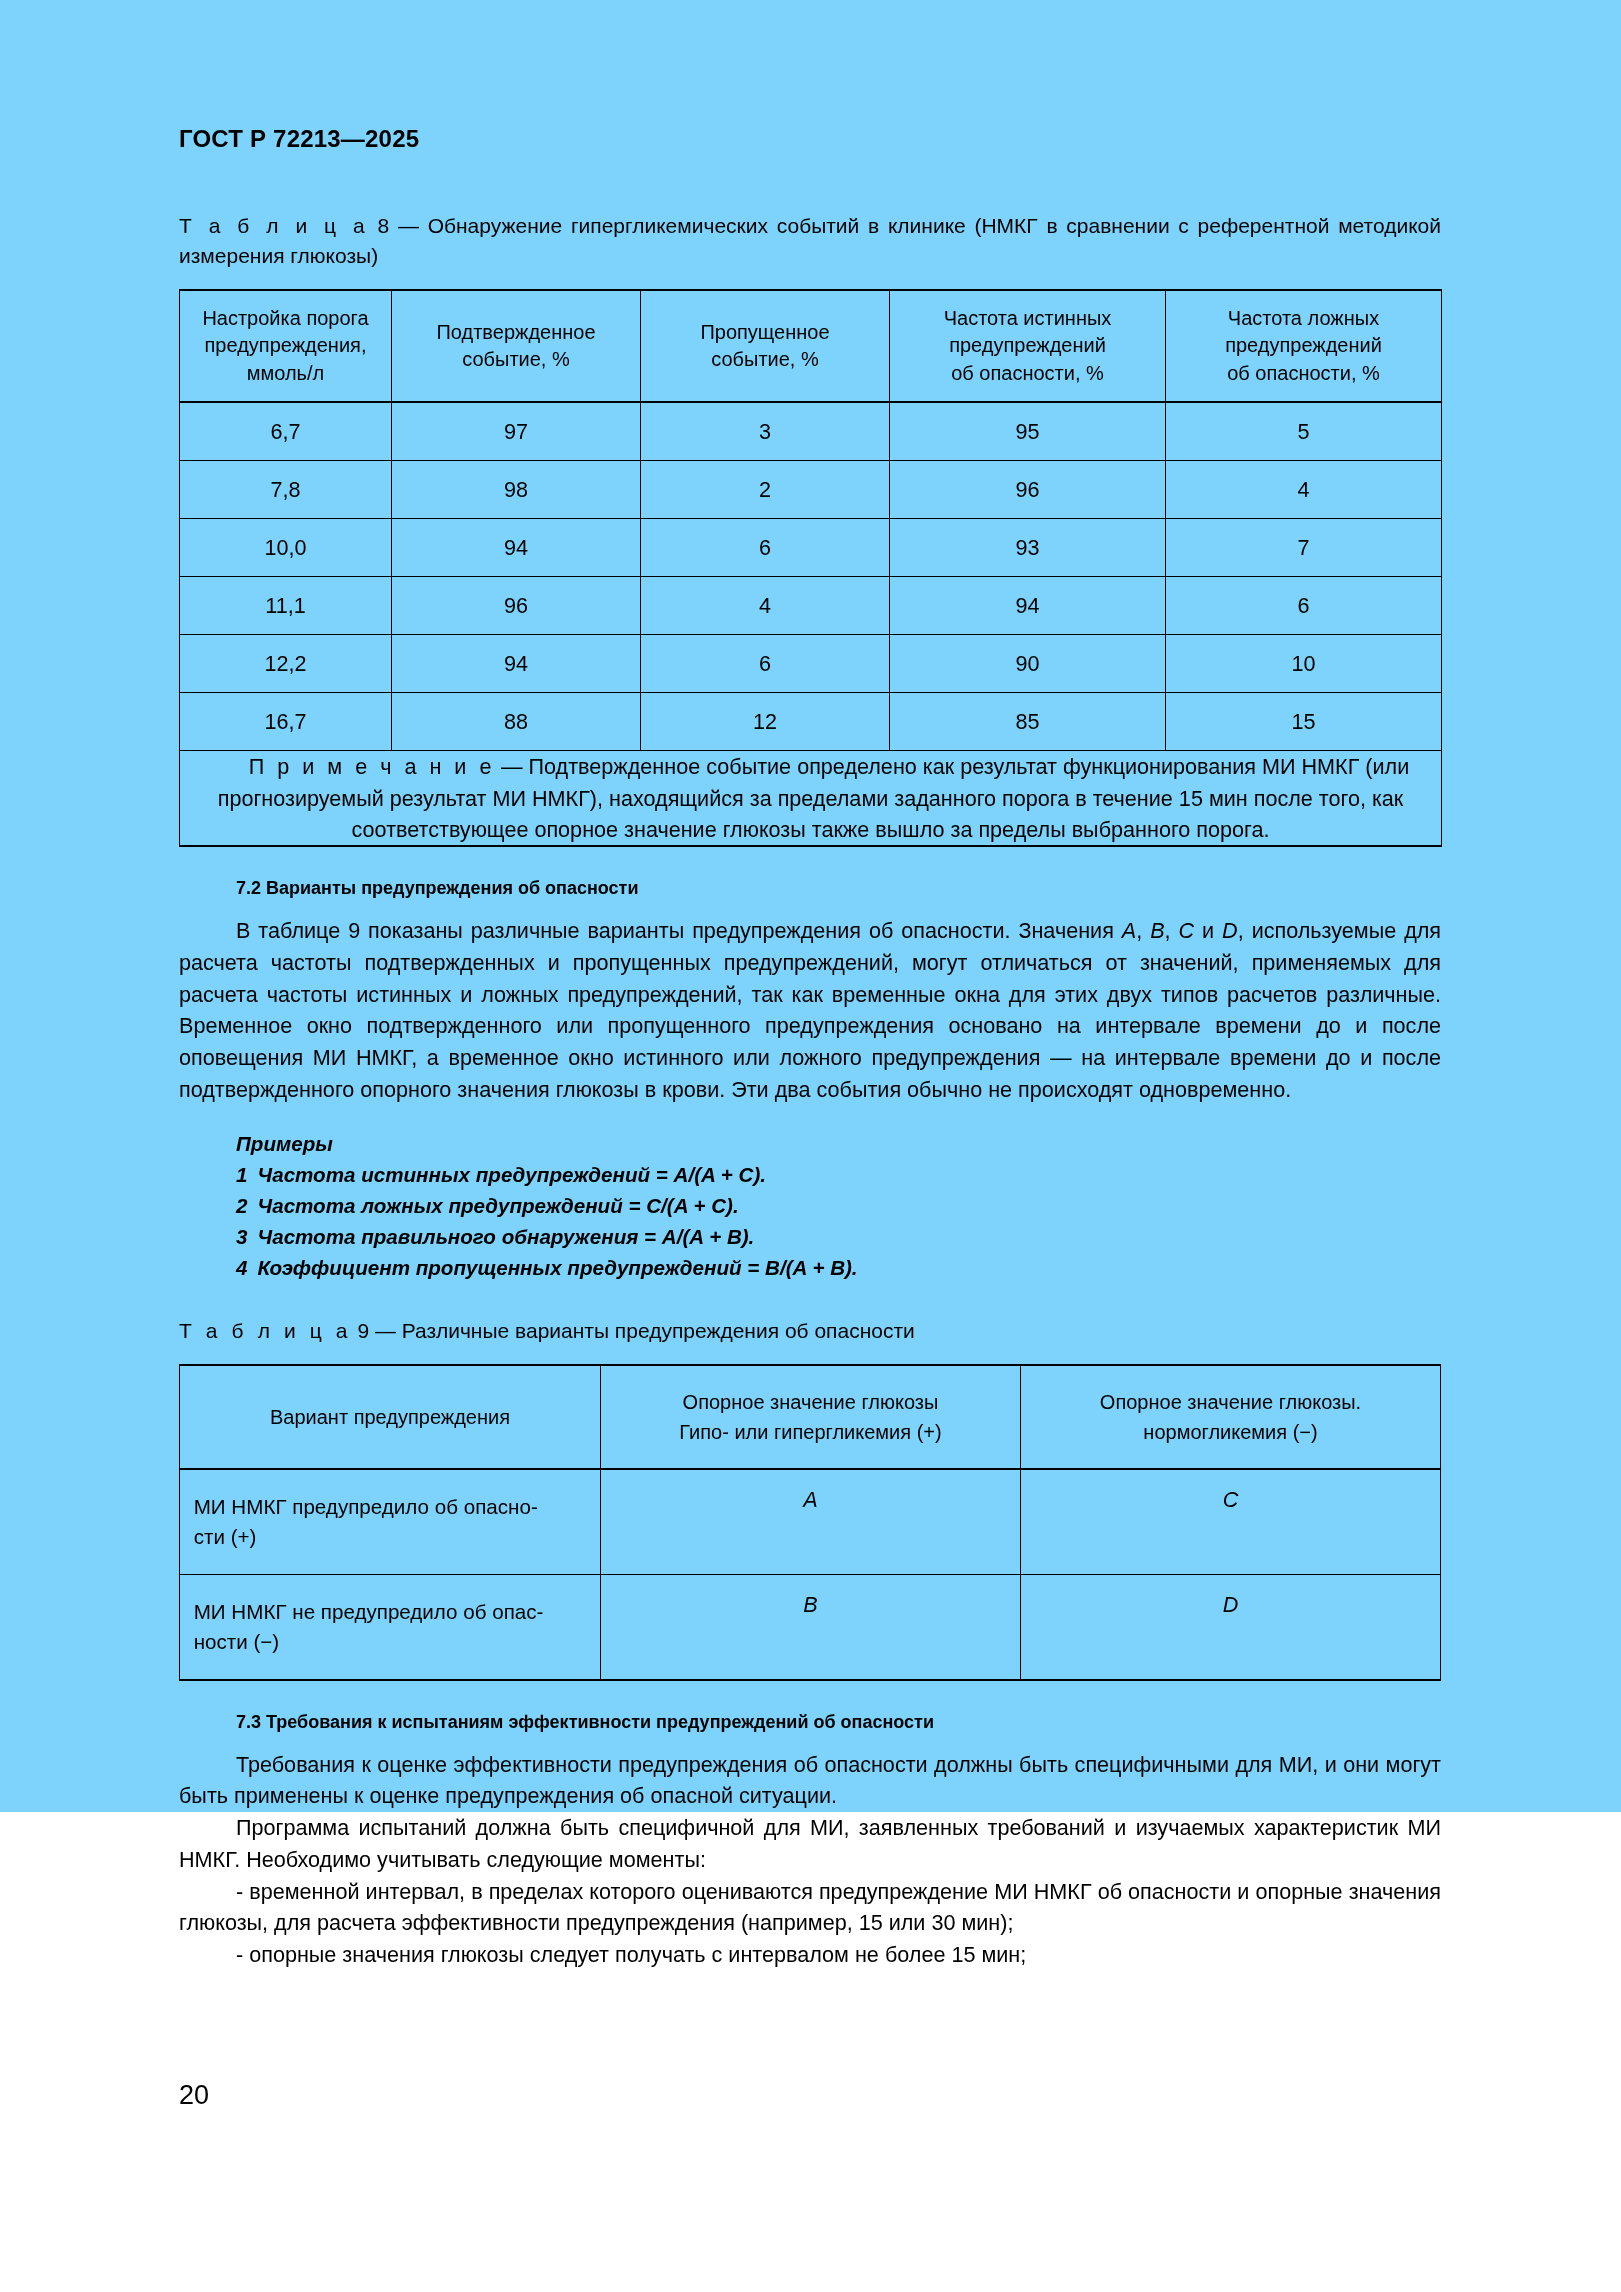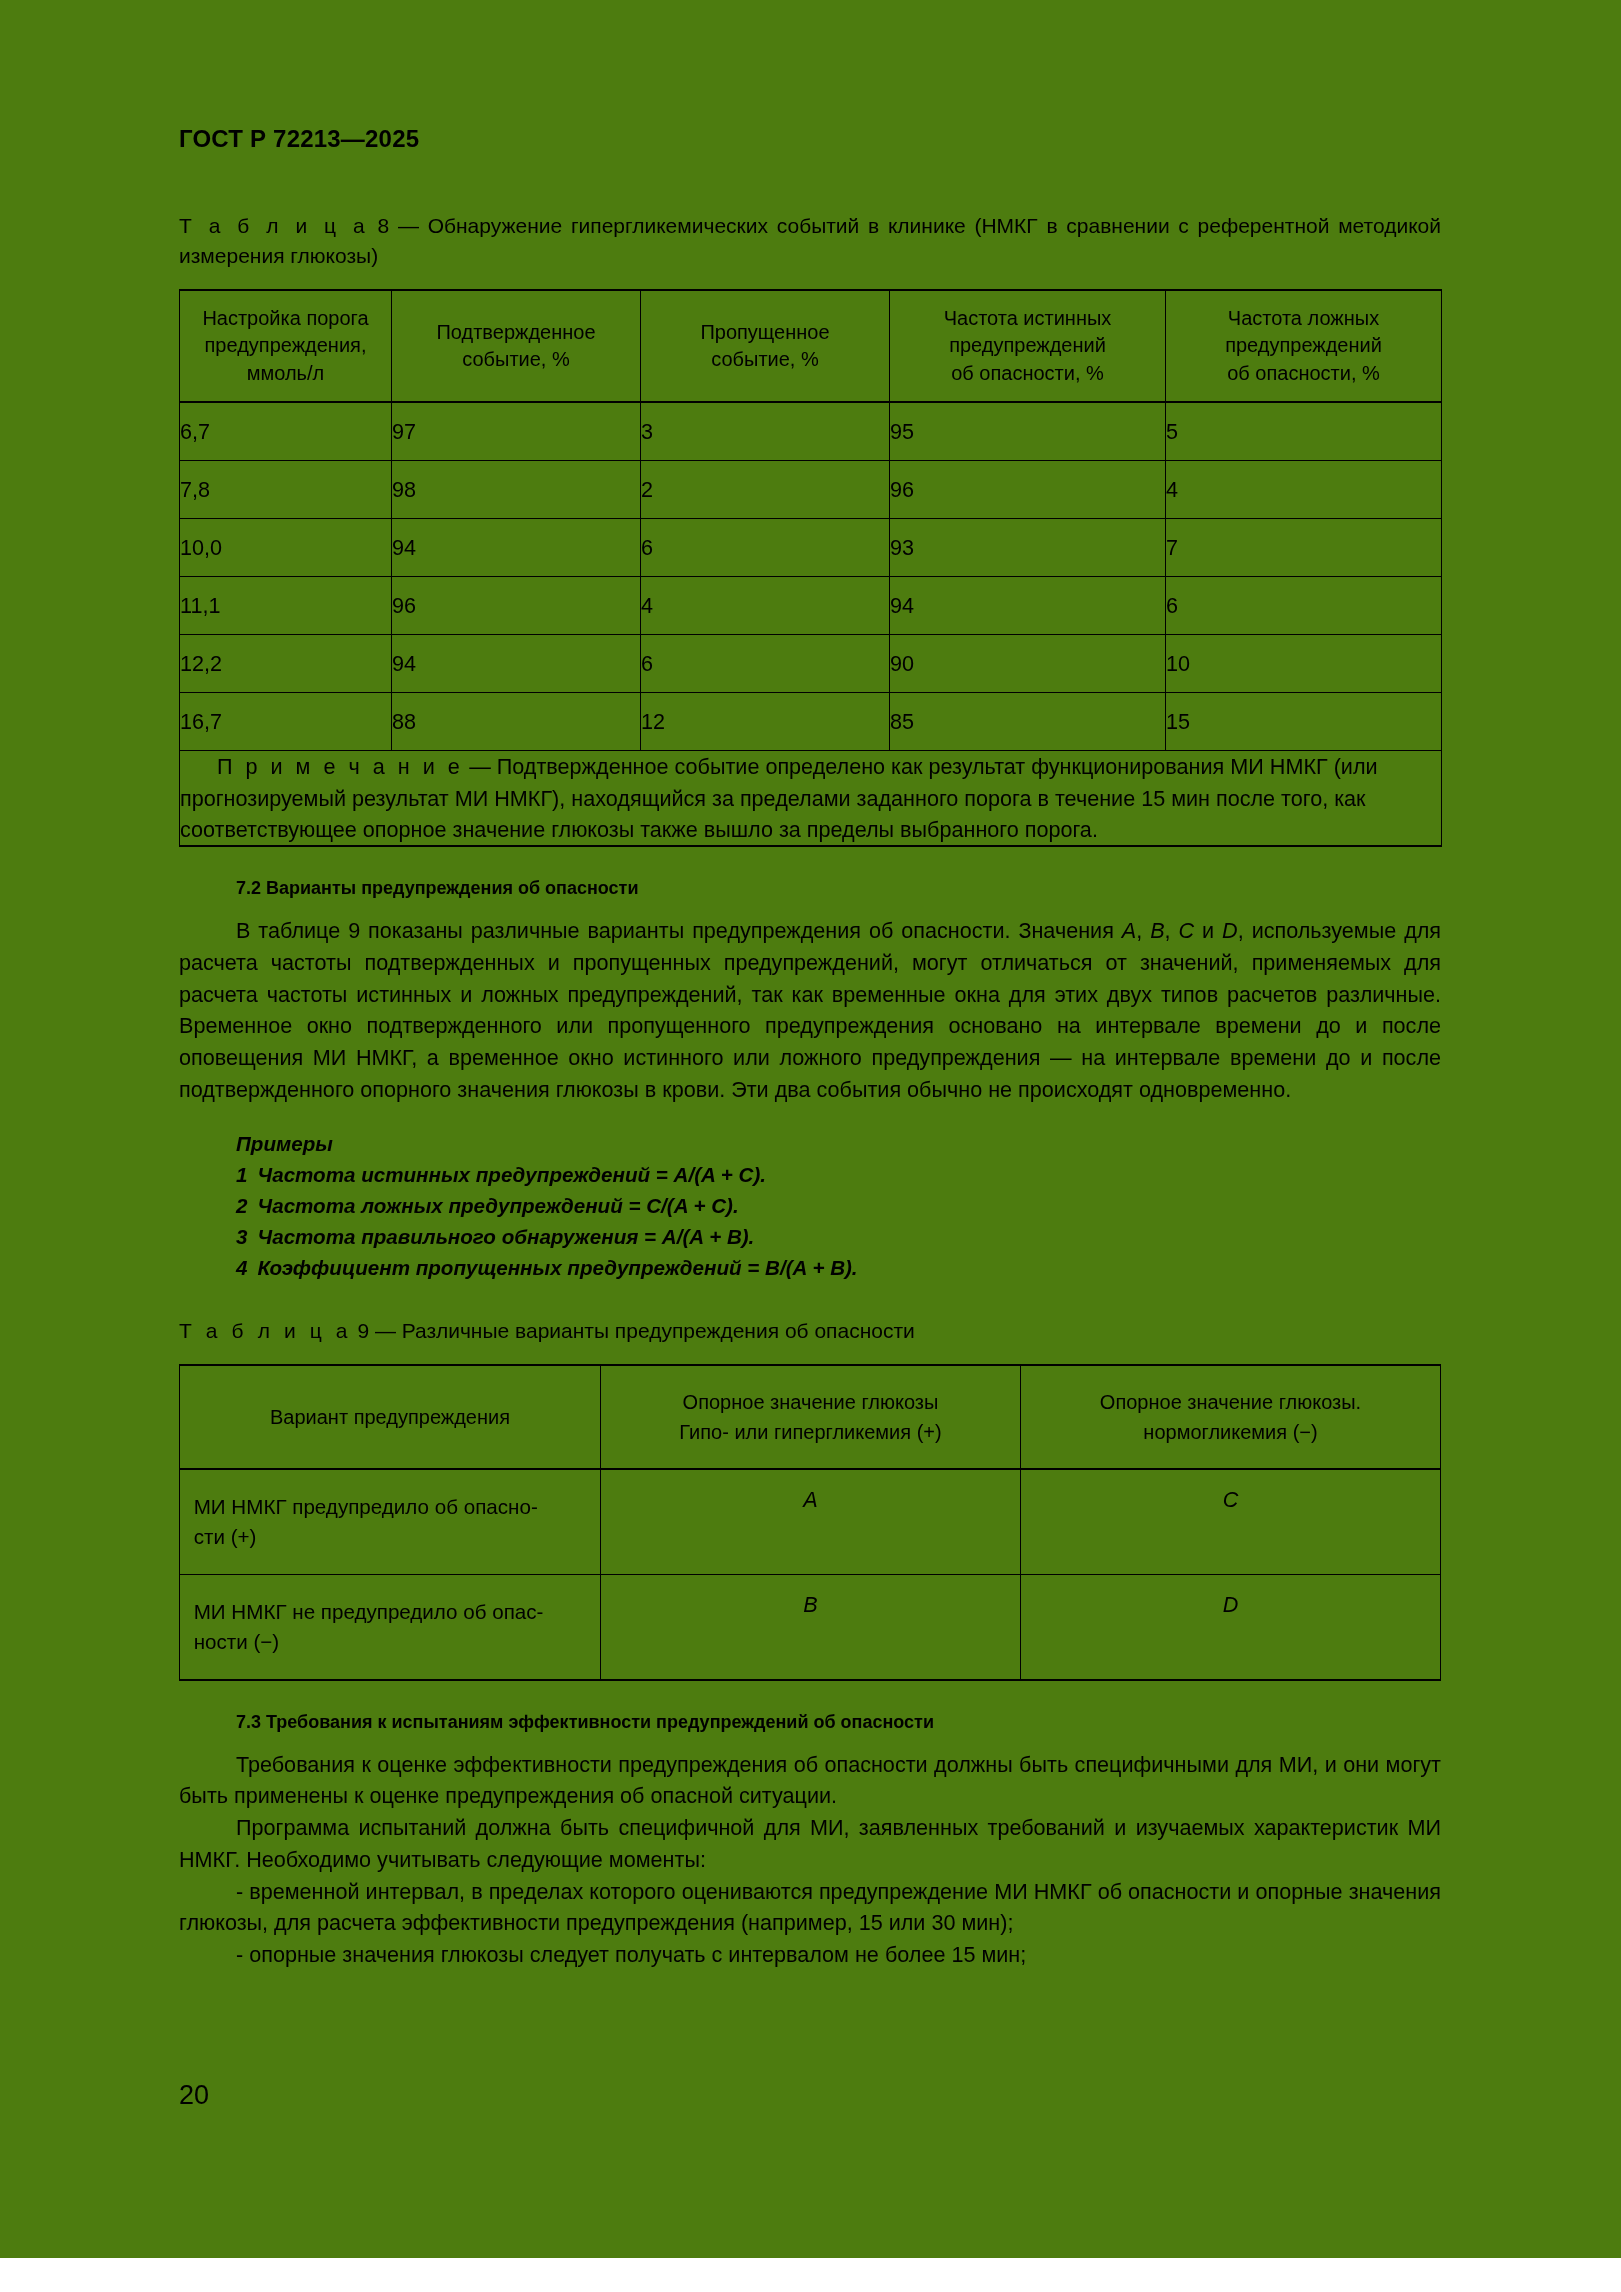--- a/index.html
+++ b/index.html
@@ -12,22 +12,22 @@
     height: 2293px;
     font-family: "Liberation Sans", sans-serif;
     color: #000000;
     position: relative;
     overflow: hidden;
   }
   .page {
     position: absolute;
     left: 0; top: 0;
     width: 1621px;
-    height: 2258px;
-    background: #4d7c0f;
+    height: 1812px;
+    background: #7dd3fc;
   }
   .content {
     position: absolute;
     left: 179px;
     top: 125px;
     width: 1262px;
   }
 
   
   .running-head {
@@ -70,21 +70,21 @@
   }
   table.t8 thead th {
     height: 110px;
     text-align: center;
     line-height: 1.38;
     font-size: 20px;
     border-bottom-width: 2.9px;
   }
   table.t8 tbody td {
     height: 57px;
-    text-align: left;
+    text-align: center;
     font-size: 21.6px;
   }
   table.t8 tbody tr:last-child td {
     border-bottom-width: 2.9px;
   }
   td.note-cell {
     text-align: left;
     padding: 15.7px 15.7px 15.7px 15.7px;
     font-size: 20px;
     line-height: 1.45;

